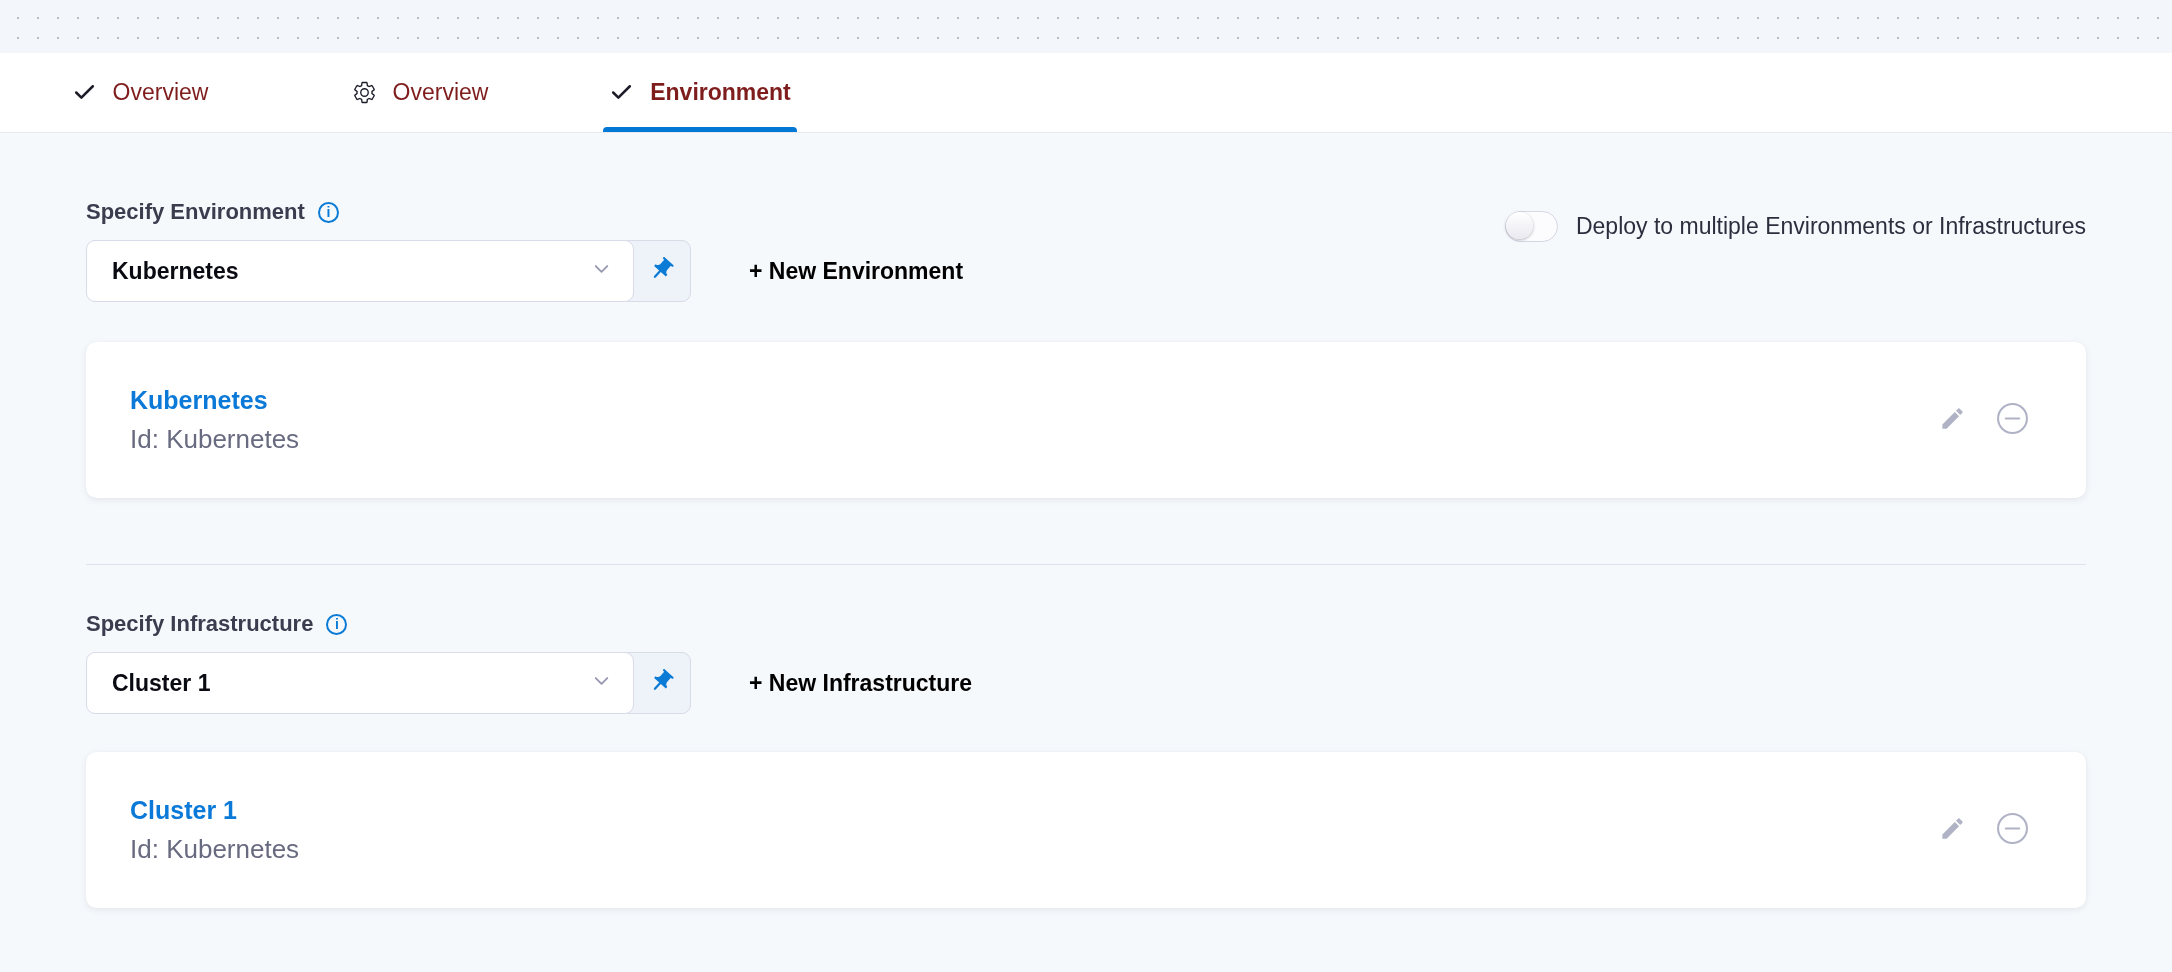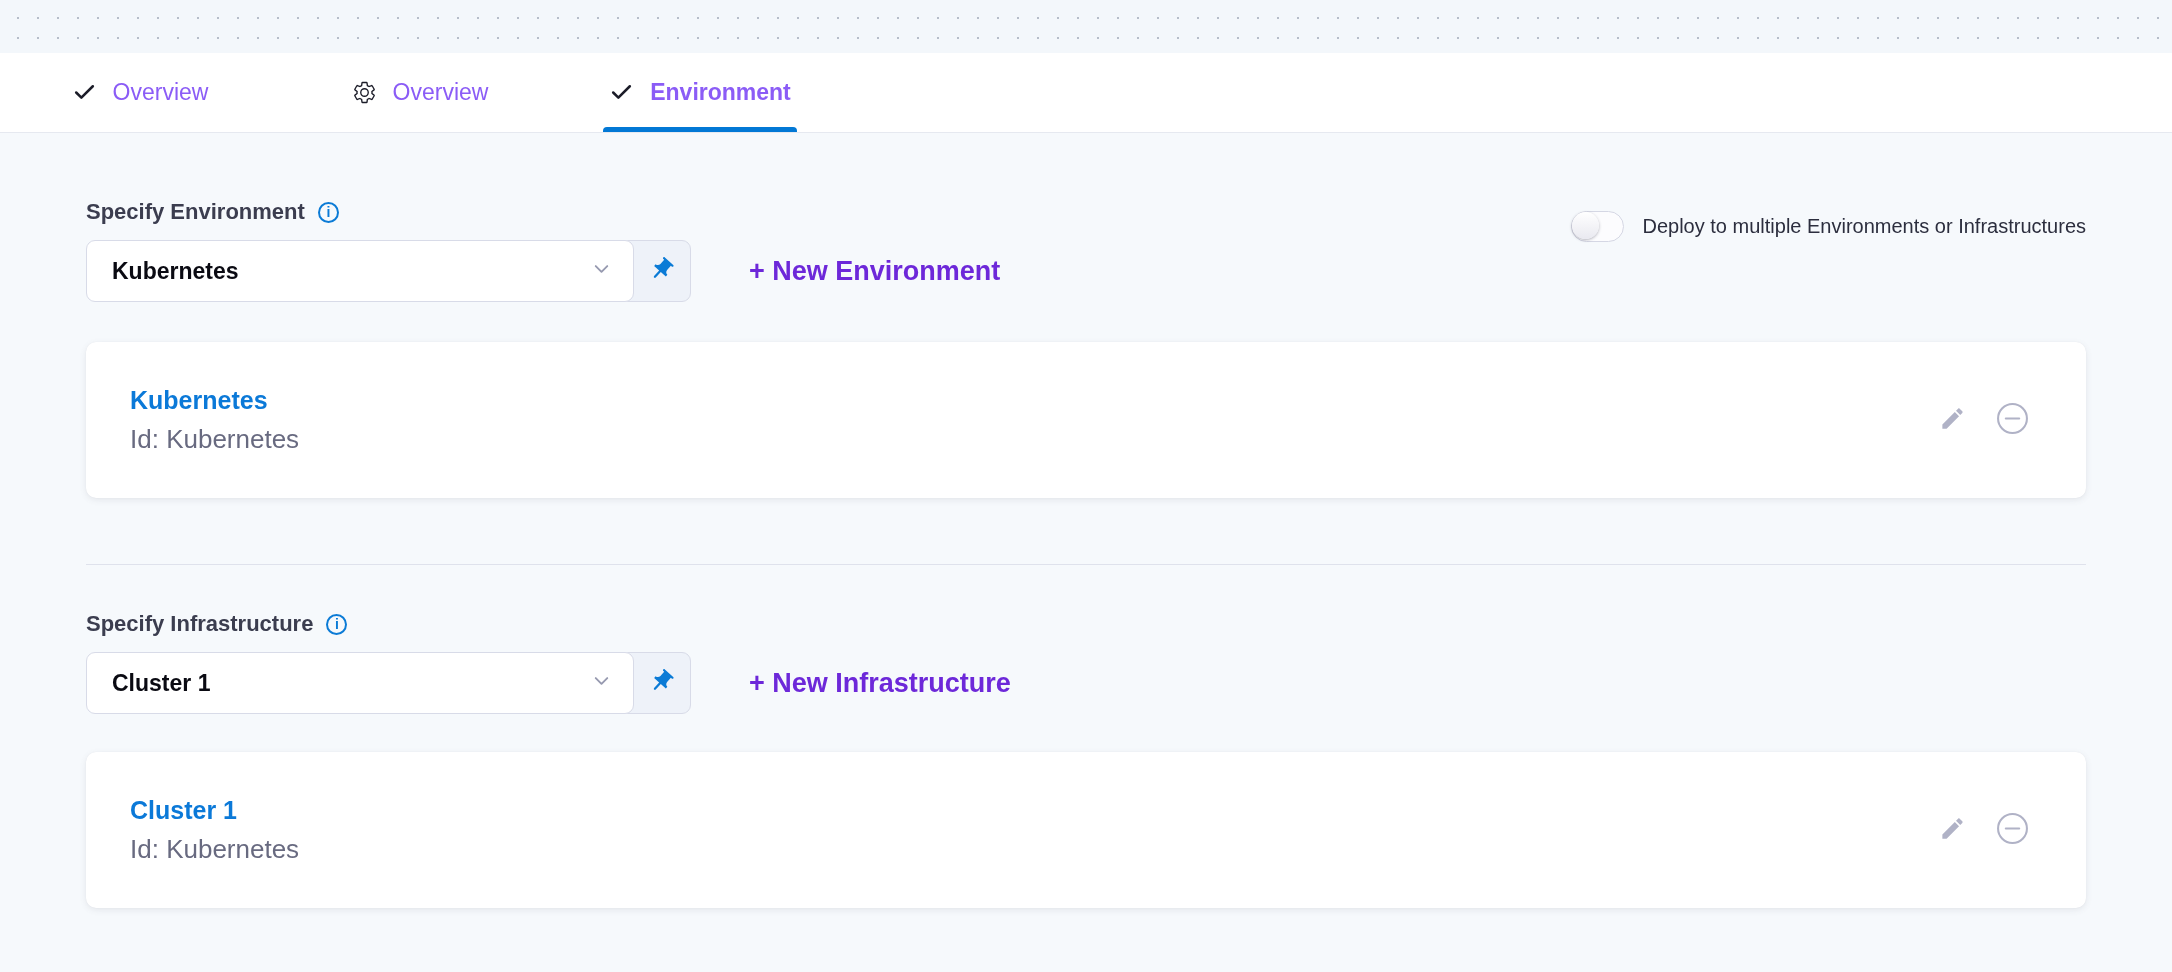--- a/index.html
+++ b/index.html
@@ -35,21 +35,21 @@
     align-items: stretch;
   }
   .tab {
     position: relative;
     display: inline-flex;
     align-items: center;
     gap: 16px;
     height: 100%;
     font-size: 23px;
     font-weight: 500;
-    color: #8b5cf6;
+    color: #7f1d1d;
     cursor: pointer;
     white-space: nowrap;
   }
   .tab .ticon { display: flex; align-items: center; }
   .tab.active { font-weight: 700; }
   .tab.active .underline {
     position: absolute;
     left: -6px; right: -6px; bottom: 0;
     height: 5px;
     border-radius: 4px 4px 0 0;
@@ -83,21 +83,21 @@
     flex: none;
   }
   .toggle .knob {
     position: absolute;
     left: 0px; top: 0px;
     width: 27px; height: 27px;
     border-radius: 50%;
     background: linear-gradient(180deg, #ffffff, #e9e9f0);
     box-shadow: 0 1px 3px rgba(40,41,61,0.35);
   }
-  .toggle-label { font-size: 20px; color: #2c2e3e; }
+  .toggle-label { font-size: 23px; color: #2c2e3e; }
 
   .section-label {
     display: flex;
     align-items: center;
     gap: 13px;
     padding-top: 66px;
     font-size: 22px;
     font-weight: 700;
     color: #3b3d4f;
   }
@@ -149,23 +149,23 @@
     align-items: center;
     justify-content: center;
     padding-left: 12px;
     cursor: pointer;
   }
   .new-link {
     margin-left: 58px;
     background: none;
     border: none;
     font-family: "Liberation Sans", sans-serif;
-    font-size: 27px;
-    font-weight: 700;
-    color: #6d28d9;
+    font-size: 23px;
+    font-weight: 700;
+    color: #000000;
     cursor: pointer;
     white-space: nowrap;
   }
 
   .card {
     margin-top: 40px;
     height: 156px;
     background: #ffffff;
     border-radius: 10px;
     box-shadow: 0 2px 6px rgba(96,97,112,0.12), 0 0 1px rgba(40,41,61,0.08);

